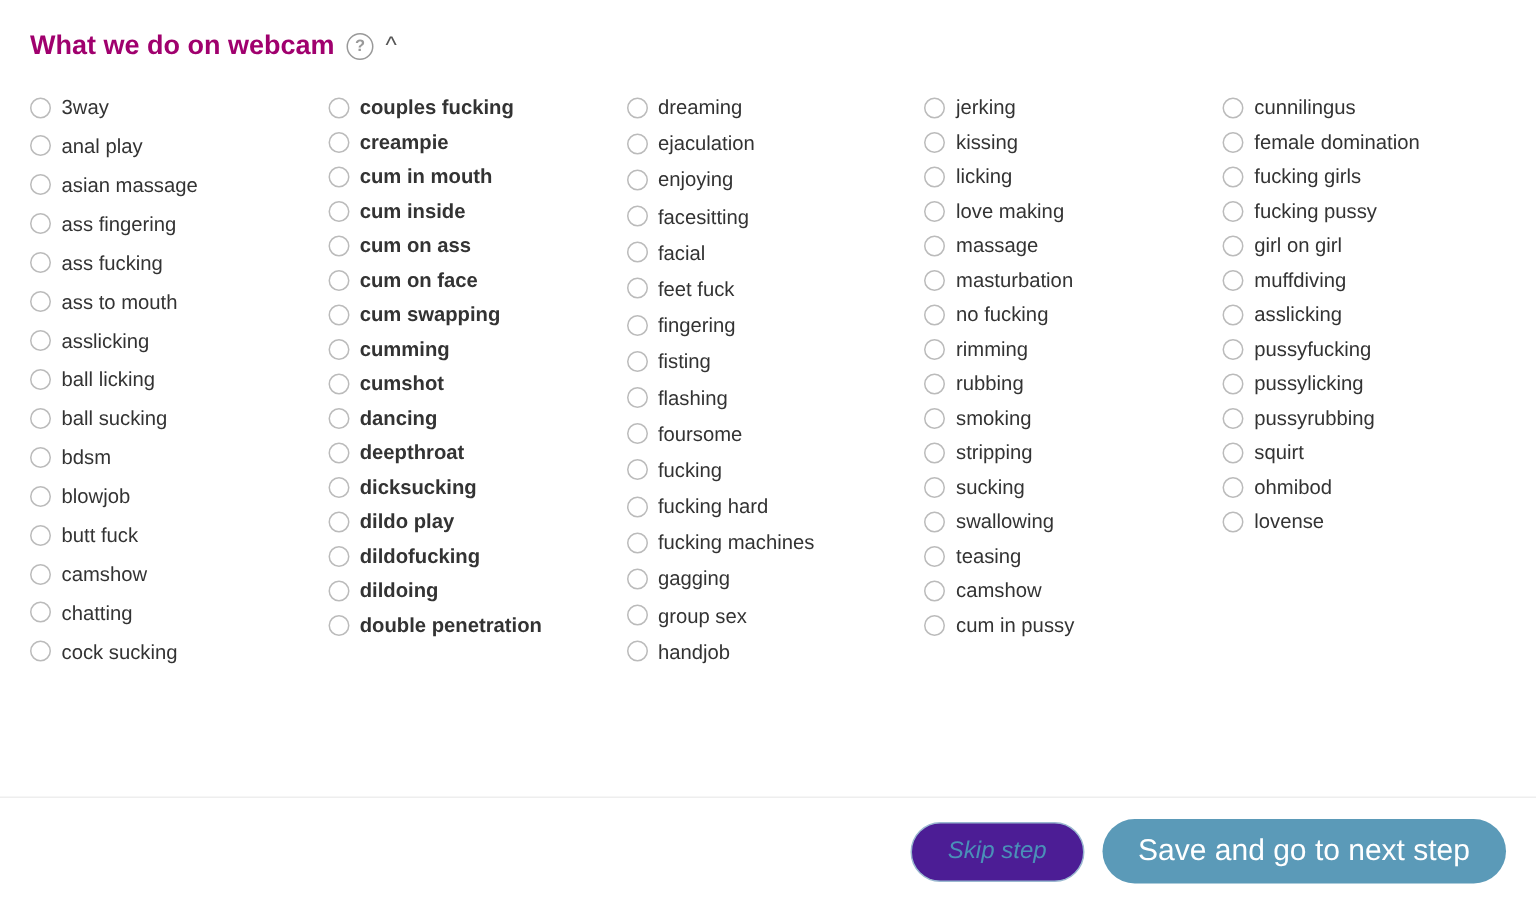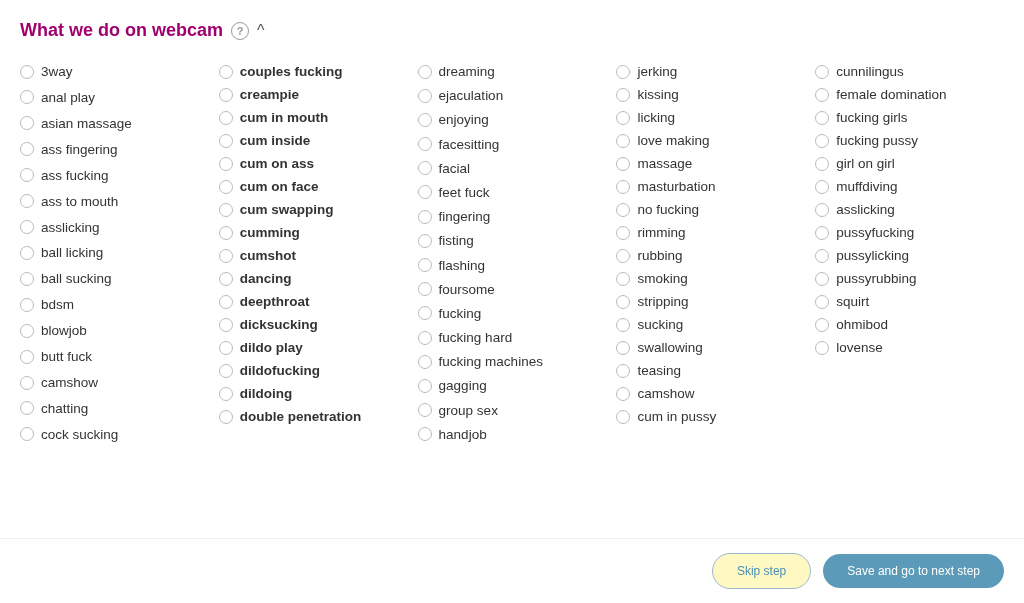--- a/index.html
+++ b/index.html
@@ -77,36 +77,37 @@
       right: 0;
       display: flex;
       justify-content: flex-end;
       align-items: center;
       gap: 12px;
       padding: 14px 20px;
       border-top: 1px solid #eee;
       background: #fff;
     }
     .btn-skip {
-      background: #fef9c3;
+      background: #4c1d95;
       border: 1.5px solid #9ab8d0;
       color: #4a90b8;
       padding: 10px 24px;
       border-radius: 25px;
-      font-size: 12px;
+      font-size: 16px;
       cursor: pointer;
       font-weight: 500;
+      font-style: italic;
     }
     .btn-save {
       background: #5b9ab8;
       border: none;
       color: #fff;
       padding: 10px 24px;
       border-radius: 25px;
-      font-size: 12px;
+      font-size: 20px;
       cursor: pointer;
       font-weight: 500;
     }
   </style>
 </head>
 <body>
 
 <div class="page-wrapper">
   <div class="section-header">
     <span class="section-title">What we do on webcam</span>

